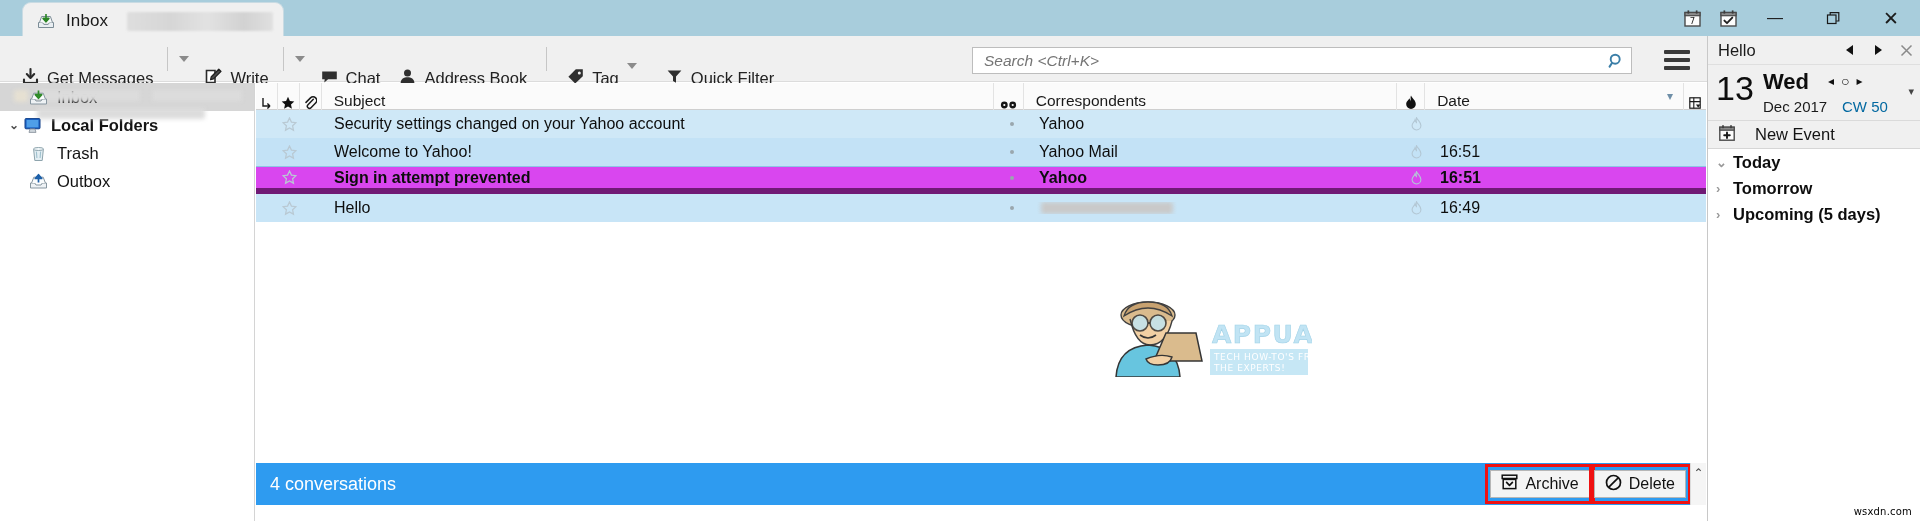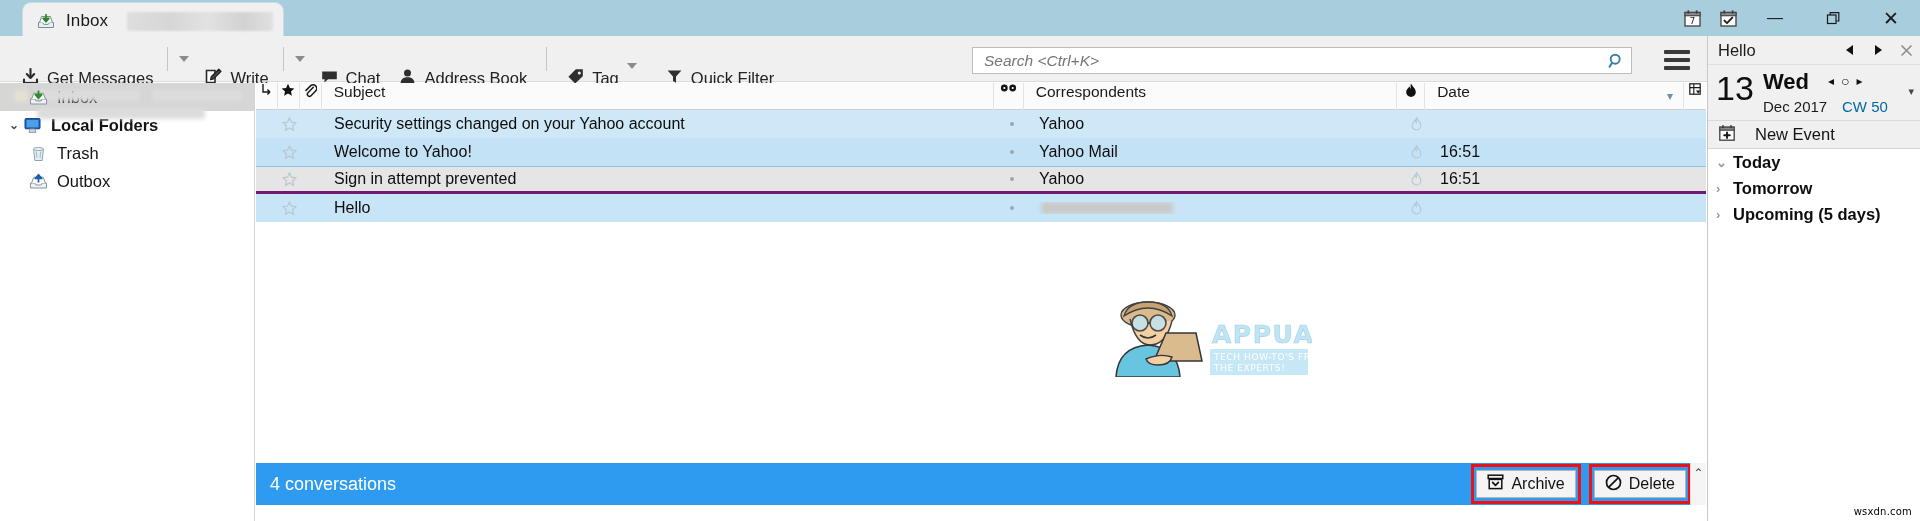--- a/index.html
+++ b/index.html
@@ -111,29 +111,29 @@
     width: 16px; flex: 0 0 auto; display: flex; align-items: center; justify-content: center;
     color: #4d4d4d; font-size: 12px;
   }
 
   
   .msgpane { position: absolute; left: 256px; top: 83px; width: 1450px; height: 438px; background: #fff; }
   .colhdr {
     display: flex; align-items: center; height: 27px;
     background: #fbfbfb; border-bottom: 1px solid #cfcfcf; font-size: 15.5px; color: #1a1a1a;
   }
-  .ch { display: flex; align-items: flex-start; height: 27px; border-right: 1px solid #e3e3e3; }
+  .ch { display: flex; align-items: flex-end; height: 27px; border-right: 1px solid #e3e3e3; }
   .ch.icon { justify-content: center; }
   .ch .t { padding-left: 12px; }
   .mrow {
     display: flex; align-items: center; height: 28px; font-size: 16px; color: #0d0d0d;
   }
   .mrow.a { background: #cfe8f7; }
   .mrow.b { background: #c3e2f6; }
-  .mrow.c { background: #e5e5e5; border-top: 1px solid #8ec4e4; border-bottom: 3px solid #701a75; }
+  .mrow.c { background: #d946ef; border-top: 1px solid #8ec4e4; border-bottom: 6px solid #701a75; font-weight: bold; }
   .mrow.d { background: #c8e5f7; }
   .cell { overflow: hidden; white-space: nowrap; text-overflow: ellipsis; }
   .cell.center { display: flex; align-items: center; justify-content: center; }
   .star {
     width: 15px; height: 15px; display:block;
   }
   .dot { width: 4px; height: 4px; background: #9aa7ae; border-radius: 50%; }
   .corr-redact {
     width: 132px; height: 12px; background: #c9c9c9; filter: blur(2px); border-radius: 2px;
     margin-left: 2px;
@@ -527,20 +527,21 @@
           <i class="dot"></i>
         </div>
       <div class="cell" style="width:375px;padding-left:12px;display:flex;align-items:center">
         <span class="corr-redact"></span>
       </div>
       <div class="cell center" style="width:28px">
         <svg width="11" height="14" viewBox="0 0 12 15">
             <path d="M6 .6 C7.6 4 10.8 5.4 10.8 9.2 A4.8 4.8 0 0 1 1.2 9.2 C1.2 6.2 3.6 5.4 4.3 3.2 C4.8 4.6 6 5 6 6.6 C6 4.2 5 3 6 .6 Z" fill="none" stroke="#b3c7d4" stroke-width="1.2"></path>
           </svg>
       </div>
+      <div class="cell" style="width:260px;padding-left:10px">16:49</div>
     </div>
 
     <div class="watermark">
       <svg width="216" height="78" viewBox="0 0 216 78">
         <ellipse cx="52" cy="16" rx="27" ry="13" fill="#d9b98a" stroke="#3a3a3a" stroke-width="1.4"></ellipse>
         <path d="M28 17 q24 -16 48 0 q-4 -14 -24 -14 q-20 0 -24 14 Z" fill="#c79f6c" stroke="#3a3a3a" stroke-width="1.3"></path>
         <path d="M34 20 q6 26 20 26 q16 0 22 -24" fill="#f2cfa2" stroke="#3a3a3a" stroke-width="1.4"></path>
         <circle cx="44" cy="24" r="8" fill="#bfe4f0" stroke="#2f2f2f" stroke-width="1.6" opacity=".85"></circle>
         <circle cx="62" cy="24" r="8" fill="#bfe4f0" stroke="#2f2f2f" stroke-width="1.6" opacity=".85"></circle>
         <path d="M52 24 h2" stroke="#2f2f2f" stroke-width="1.6"></path>
@@ -553,21 +554,21 @@
         <text x="118" y="61" font-family="DejaVu Sans, sans-serif" font-size="9" fill="#ffffff" letter-spacing=".6">TECH HOW-TO'S FROM</text>
         <text x="118" y="72" font-family="DejaVu Sans, sans-serif" font-size="9" fill="#ffffff" letter-spacing=".6">THE EXPERTS!</text>
       </svg>
     </div>
   </div>
 
   <div class="statusbar">
     <span class="status-text">4 conversations</span>
     <span class="sb-spacer"></span>
 
-    <div style="position:relative;margin-right:18px">
+    <div style="position:relative;margin-right:4px">
       <div class="actbtn">
         <span>
           <svg width="17" height="16" viewBox="0 0 17 16">
             <rect x="1.2" y="1.2" width="14.6" height="3.3" fill="none" stroke="#111" stroke-width="1.5"></rect>
             <rect x="2.2" y="5.4" width="12.6" height="9.2" fill="none" stroke="#111" stroke-width="1.5"></rect>
             <path d="M5.6 8.4 L8.5 11.4 L11.4 8.4" fill="none" stroke="#111" stroke-width="1.7" stroke-linecap="round" stroke-linejoin="round"></path>
           </svg>
         </span>
         <span class="lbl">Archive</span>
       </div>

